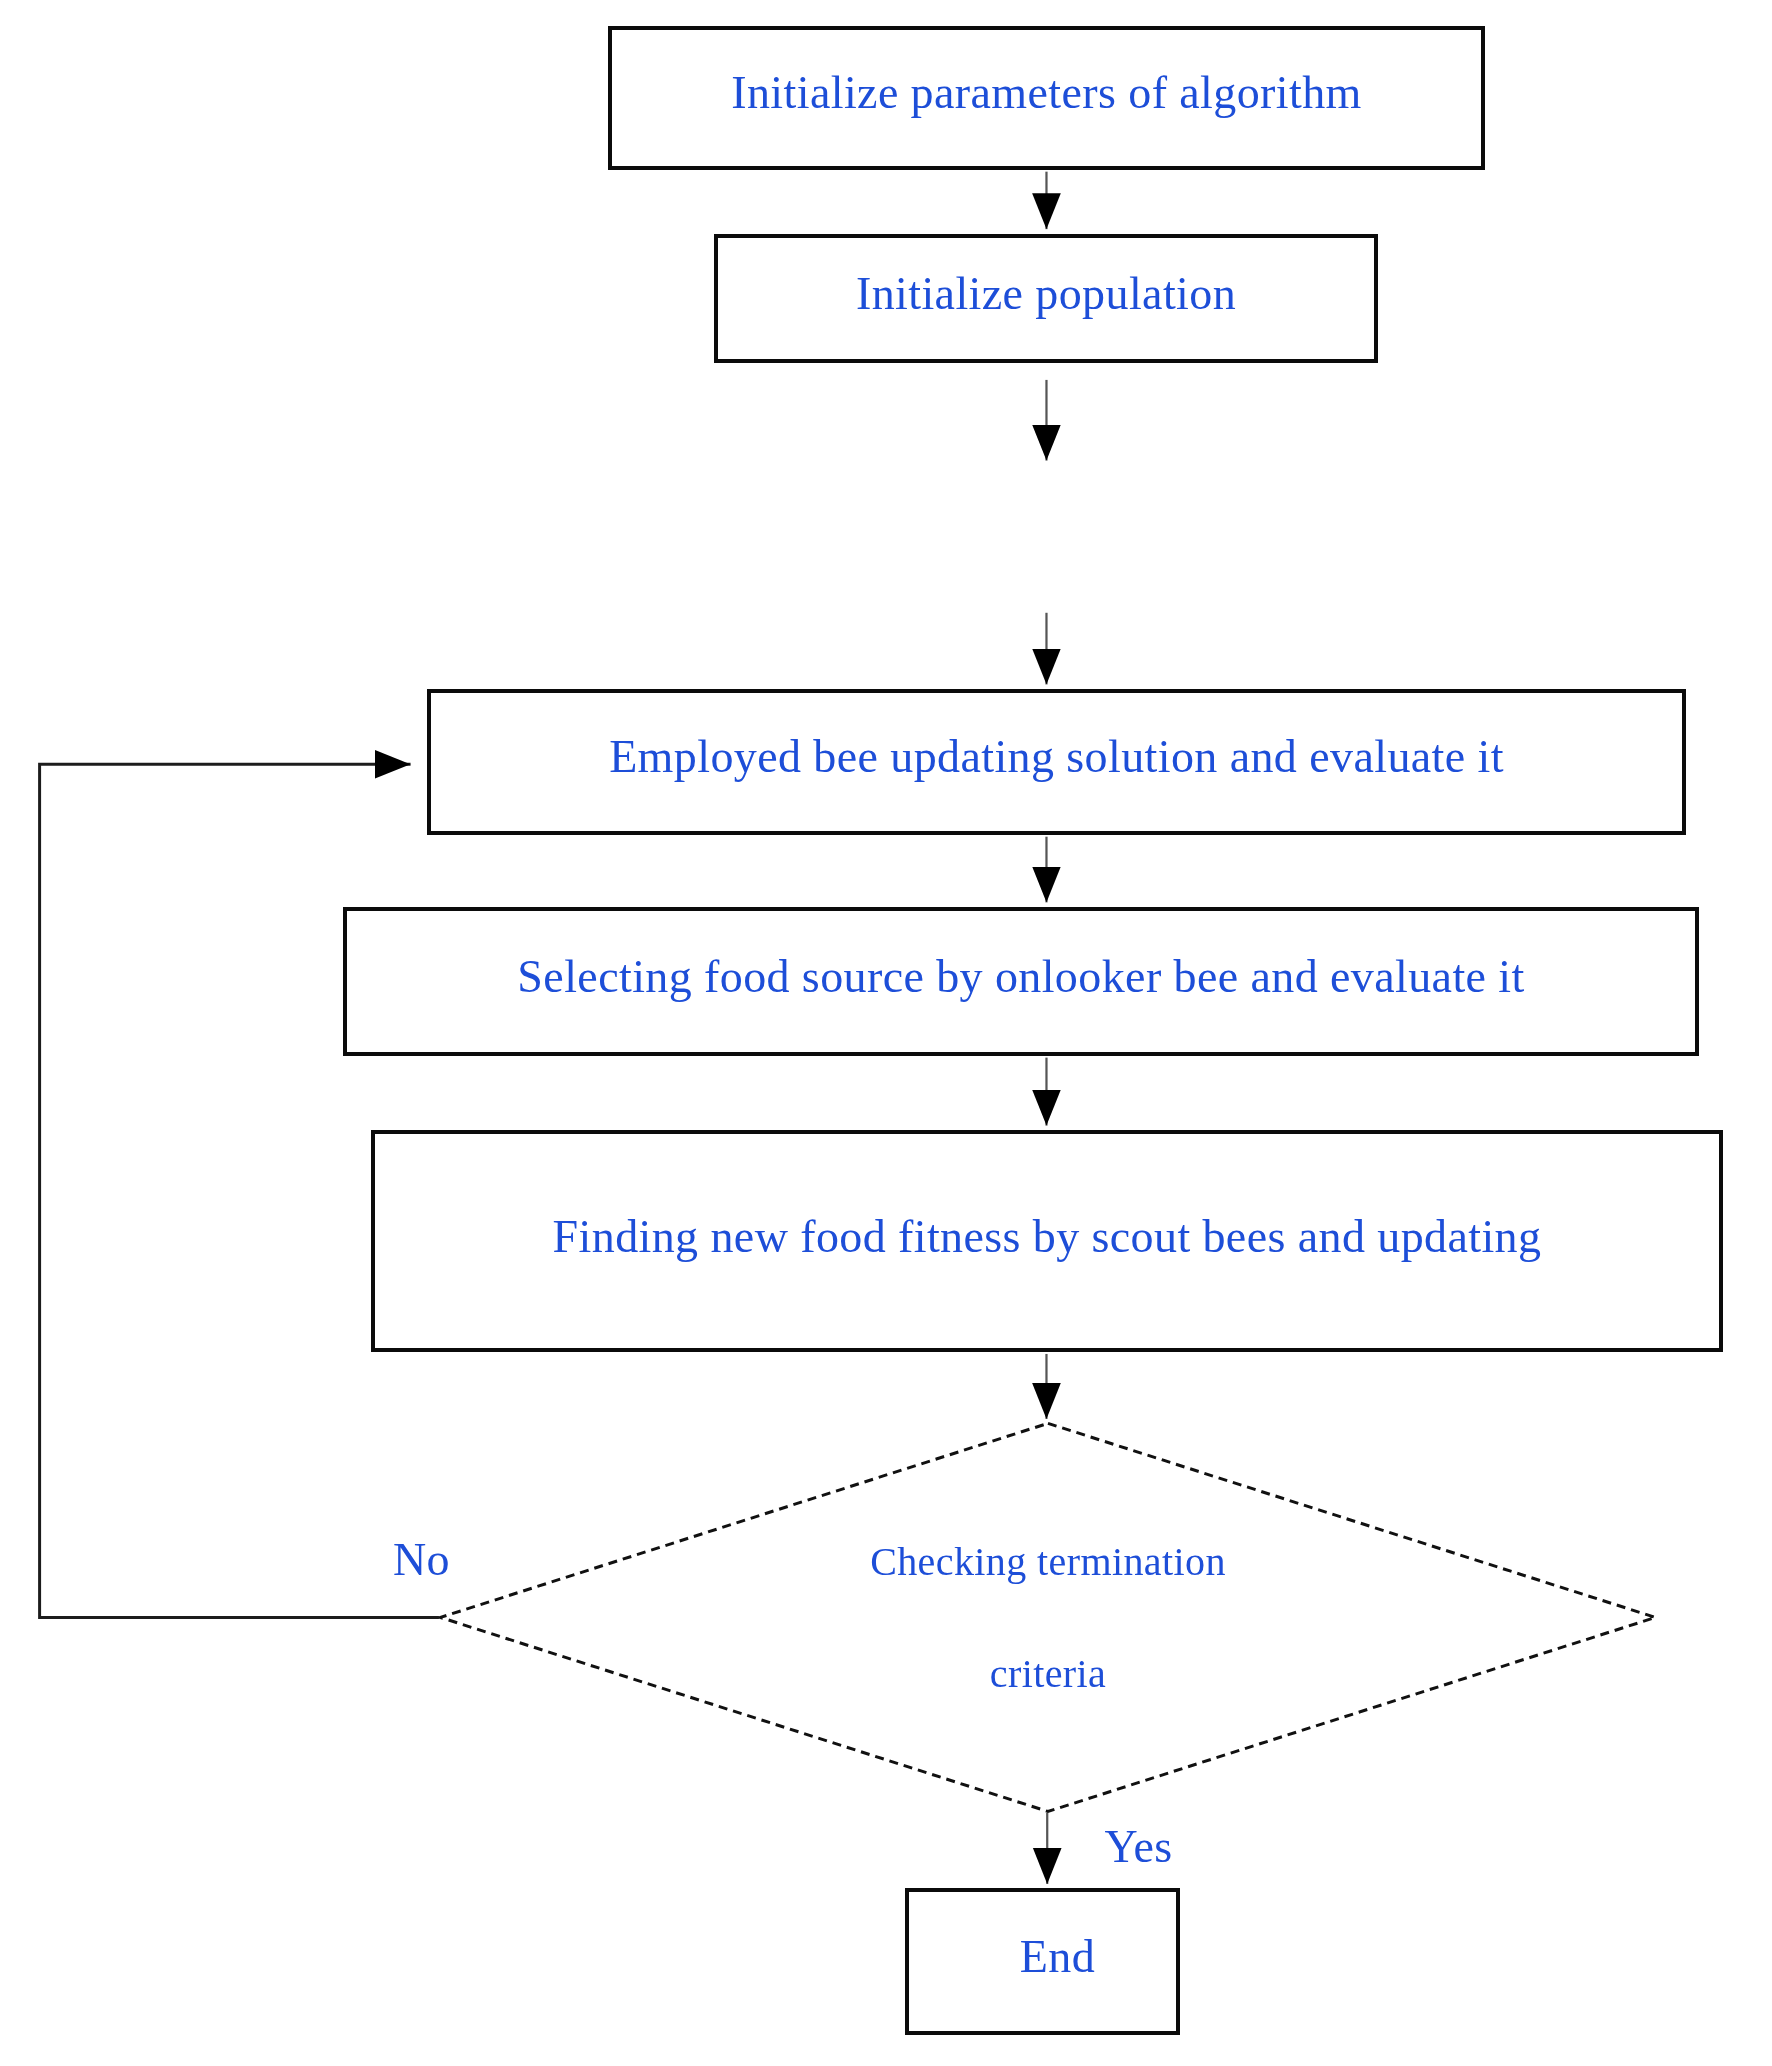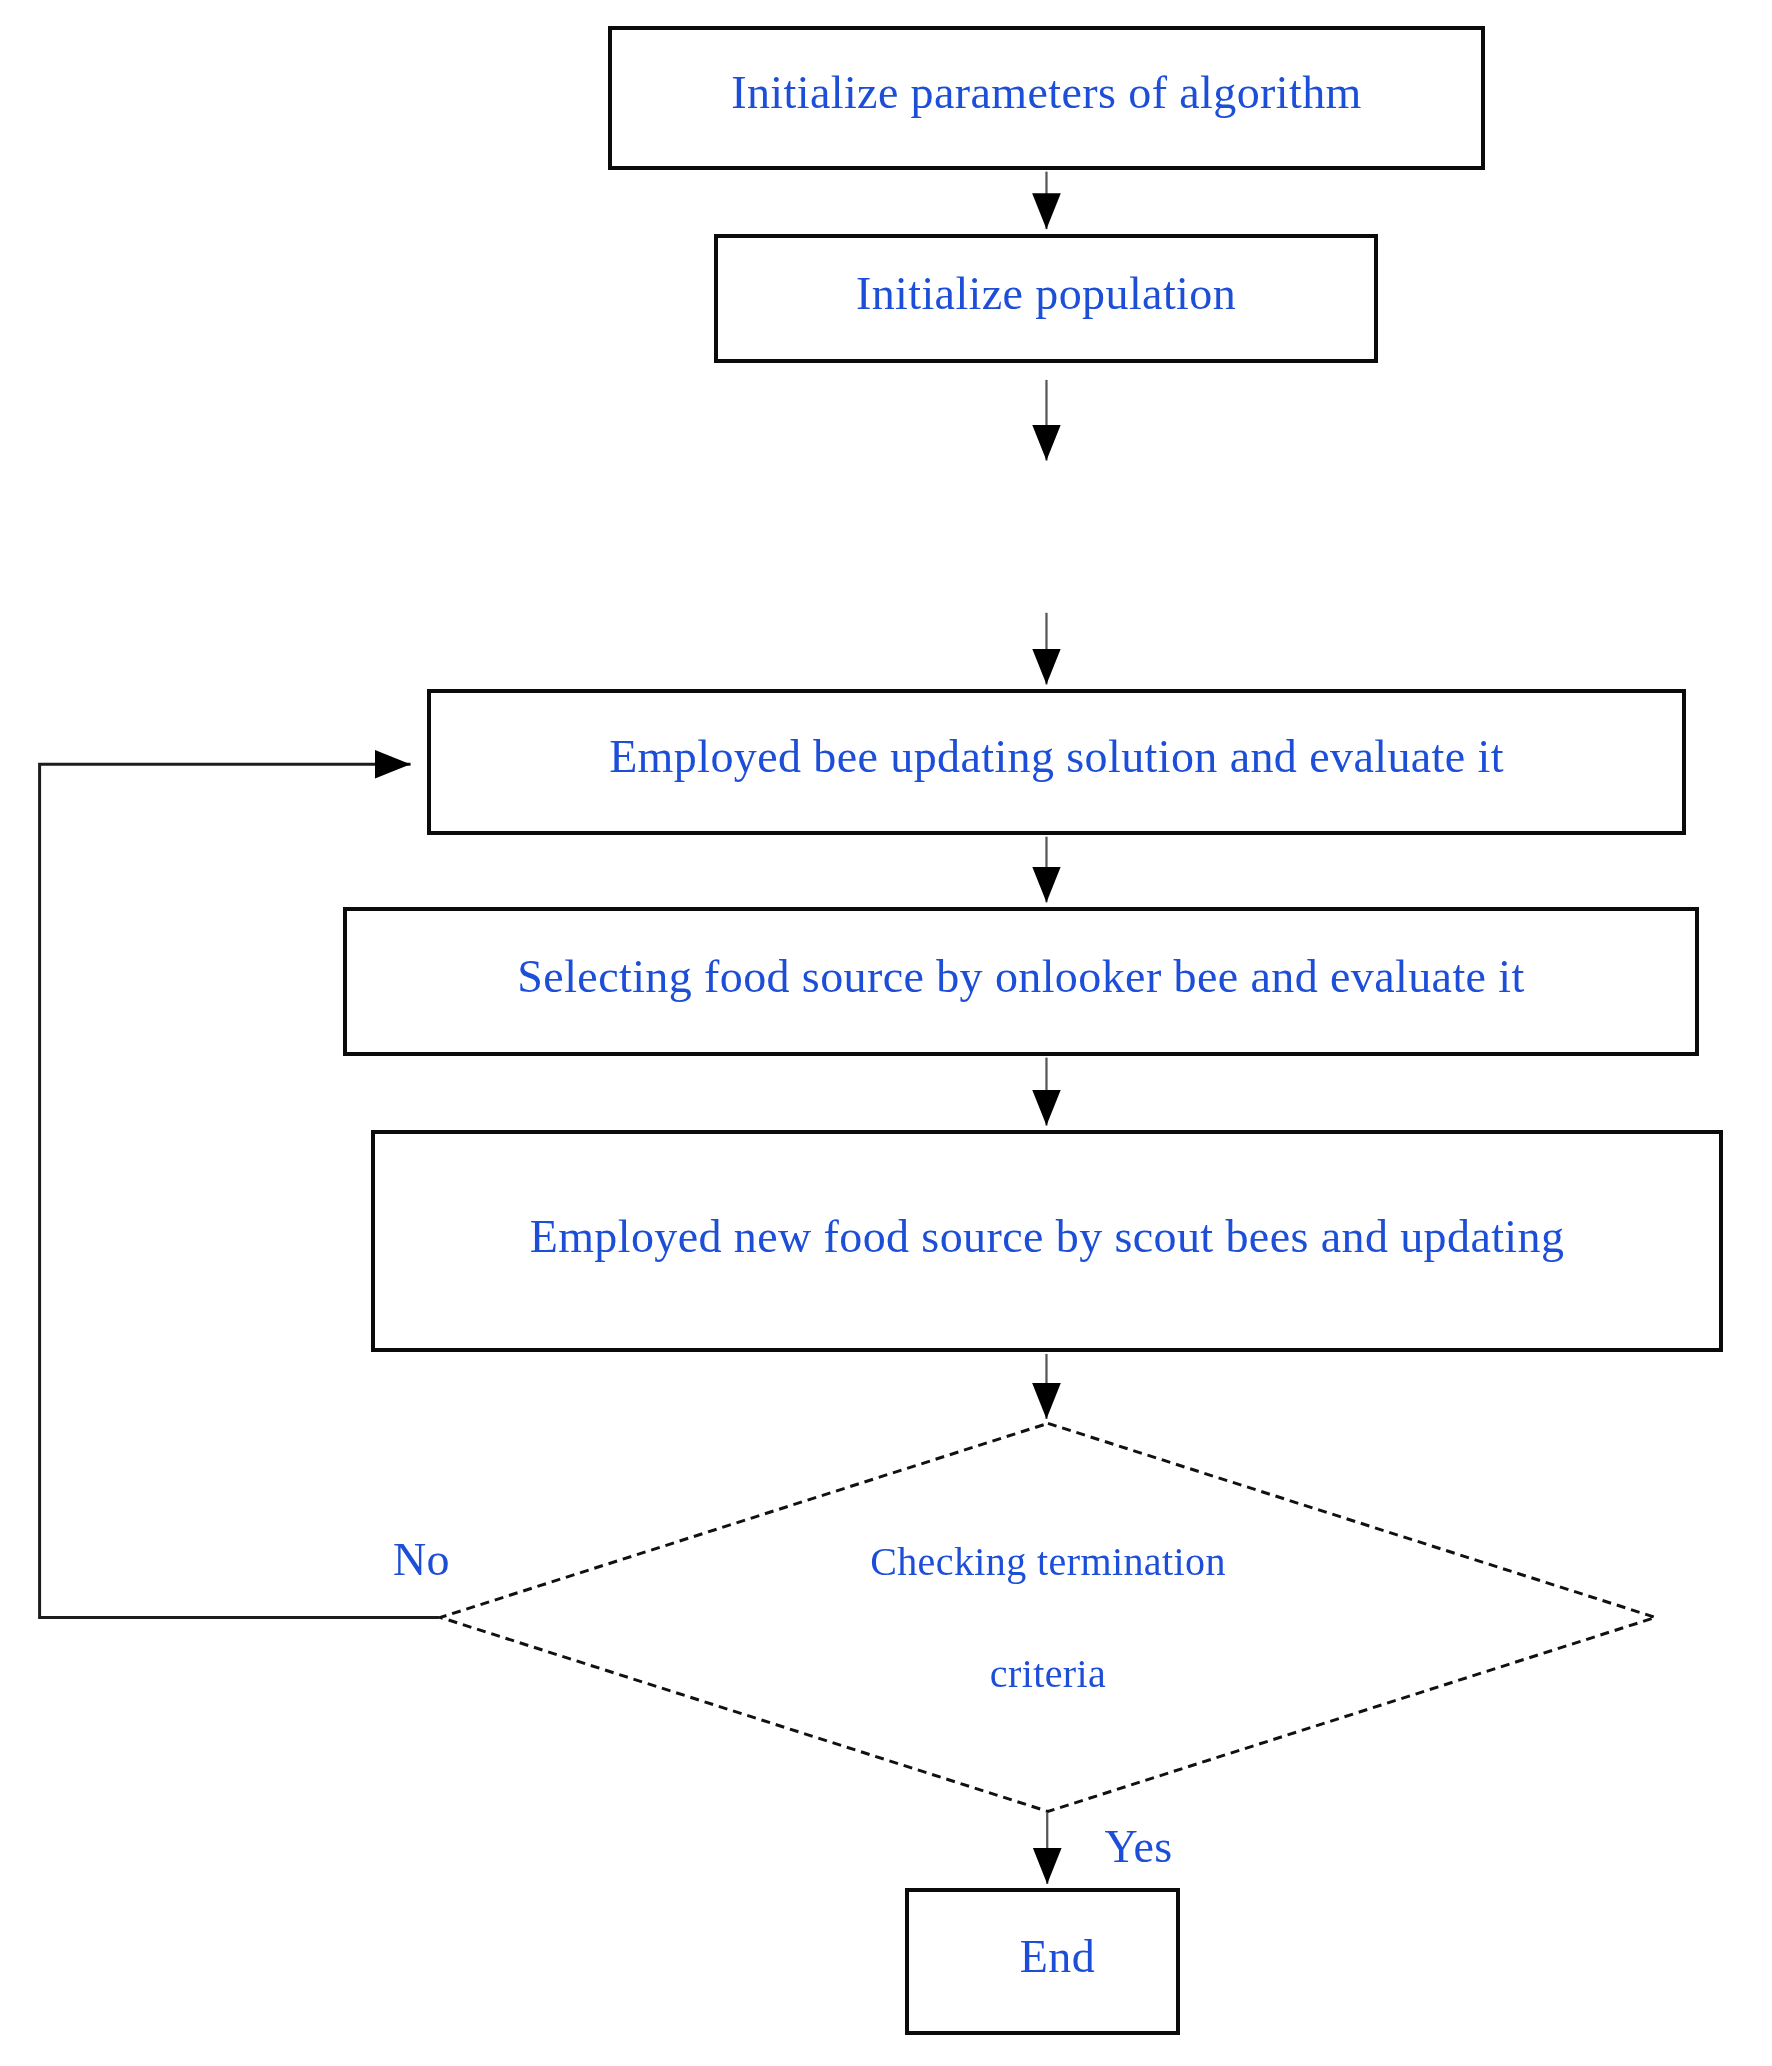--- a/index.html
+++ b/index.html
@@ -128,21 +128,21 @@
 
   <div class="node" id="node-employed-bee">
     <span class="line">Employed bee updating solution and evaluate it</span>
   </div>
 
   <div class="node" id="node-onlooker-bee">
     <span class="line">Selecting food source by onlooker bee and evaluate it</span>
   </div>
 
   <div class="node node-scout" id="node-scout-bee">
-    <span class="line">Employed new food source by scout bees and updating</span>
+    <span class="line">Finding new food fitness by scout bees and updating</span>
   </div>
 
   <div class="decision-text">
     <span class="line">Checking termination</span>
     <span class="line">criteria</span>
   </div>
 
   <div class="edge-label" id="edge-label-no">No</div>
   <div class="edge-label" id="edge-label-yes">Yes</div>
 

